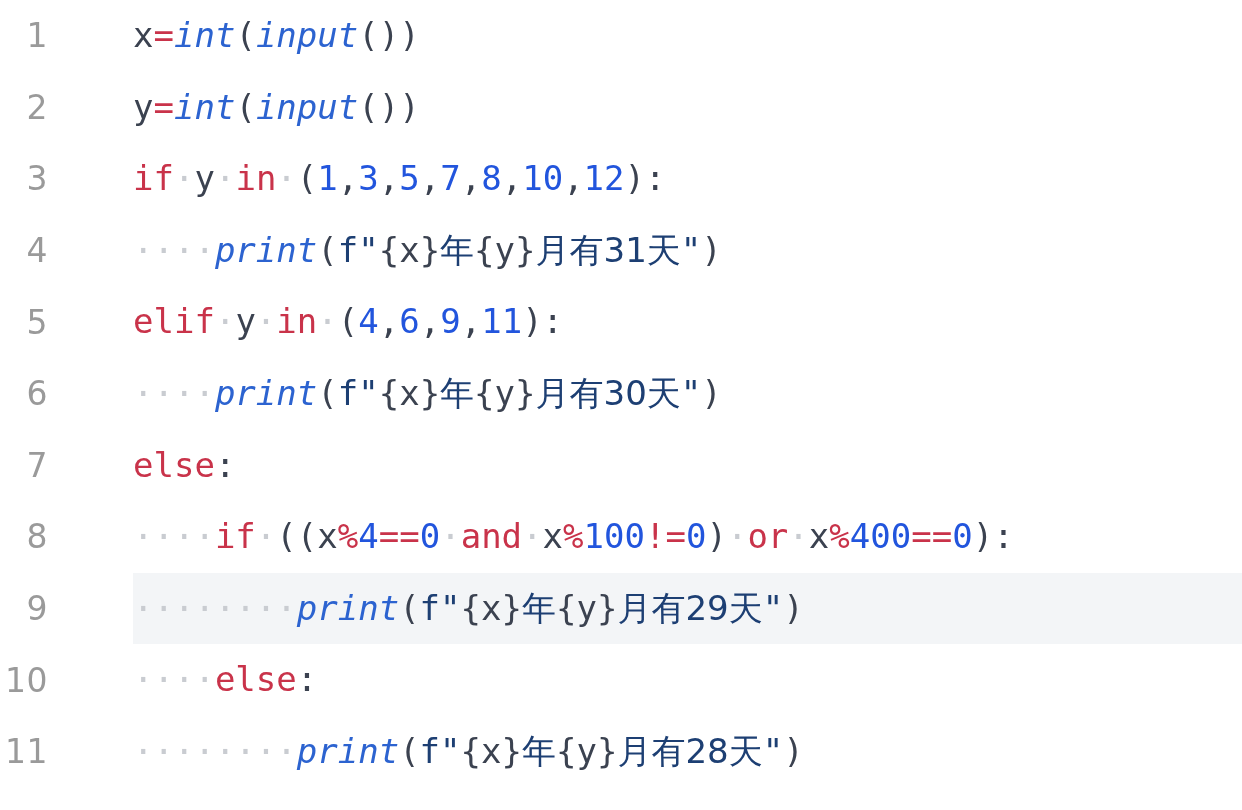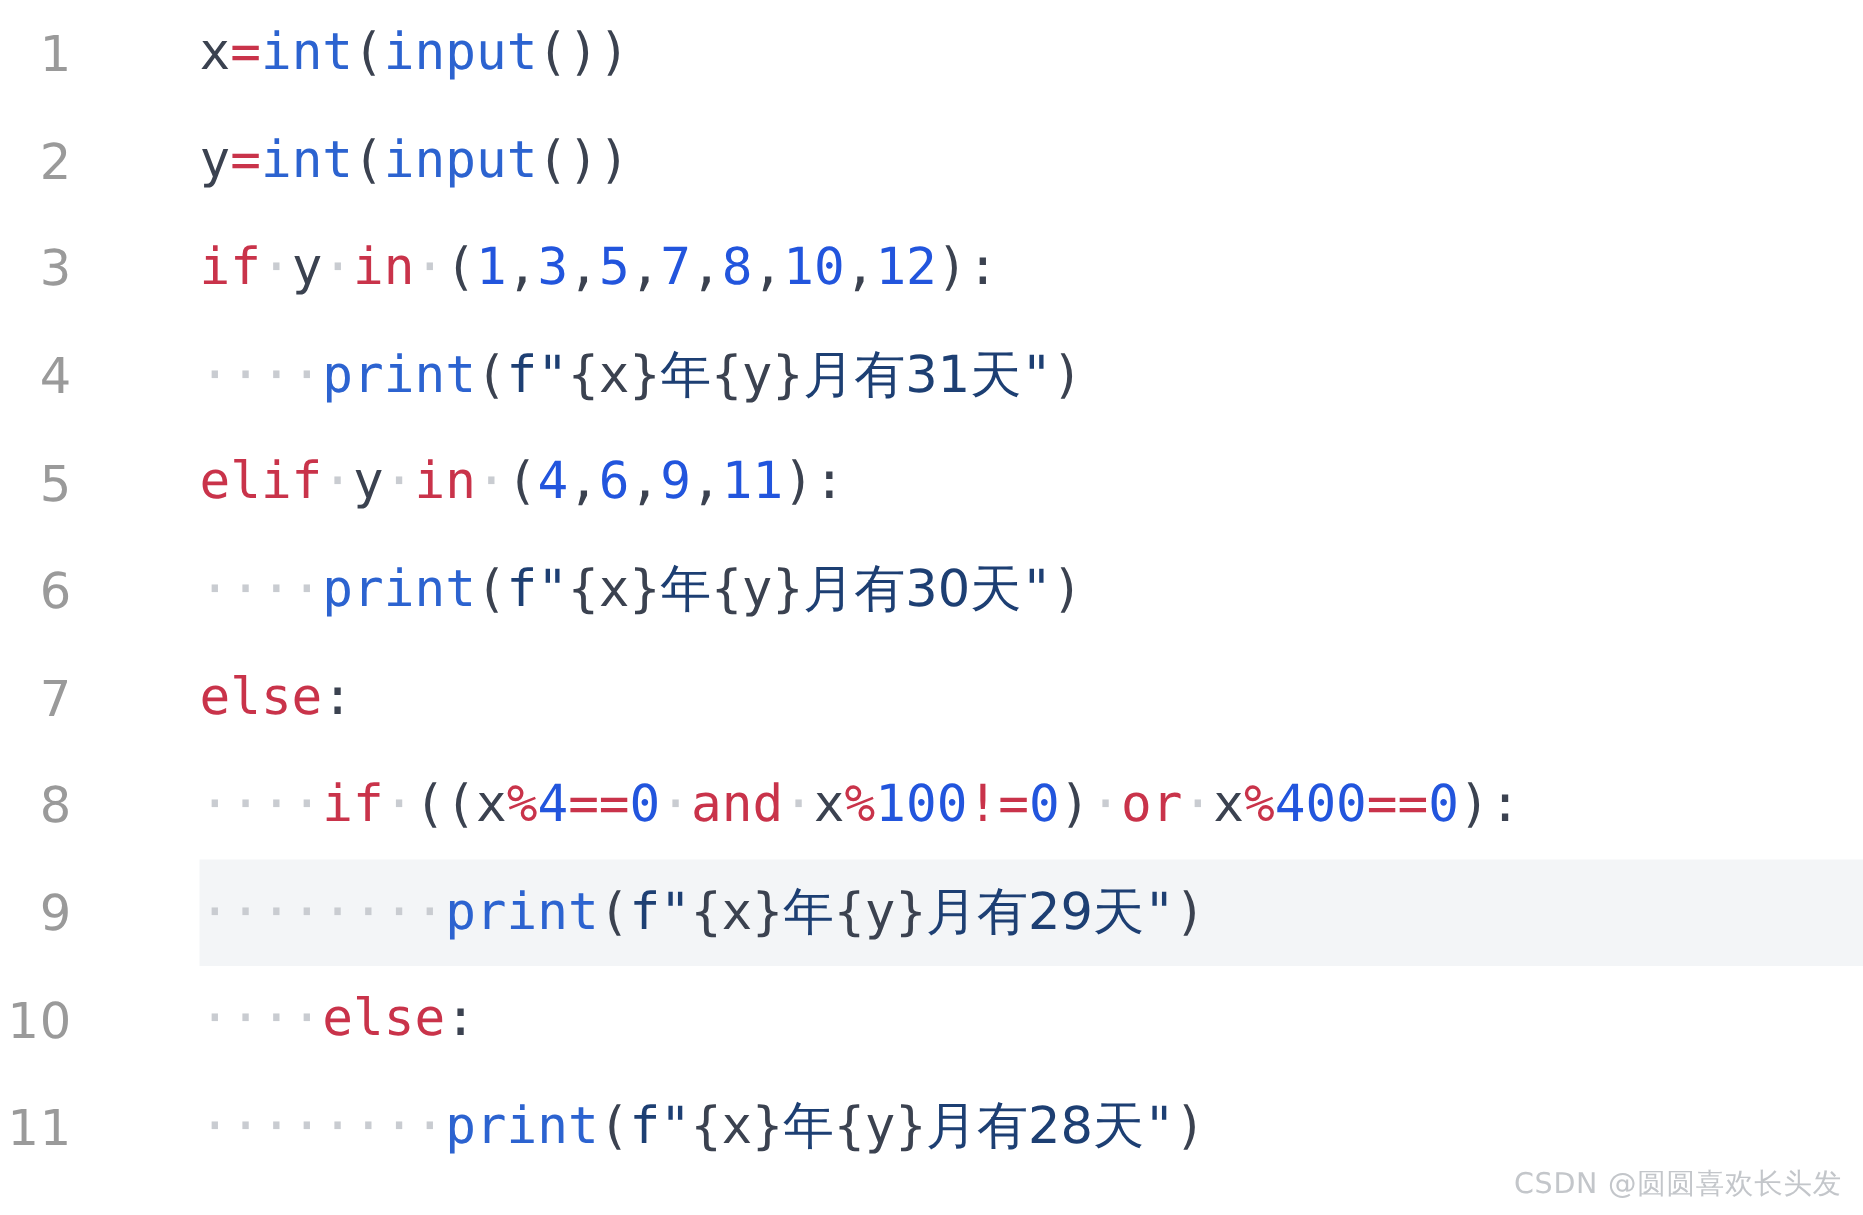--- a/index.html
+++ b/index.html
@@ -63,21 +63,21 @@
     letter-spacing: 0px;
     color: #3b4250;
     min-width: 0;
   }
 
   .tok { white-space: pre; }
 
   .tok-plain    { color: #3b4250; }
   .tok-keyword  { color: #c9334a; text-align: right; }
   .tok-operator { color: #c9334a; }
-  .tok-builtin  { color: #2c63d0; }
+  .tok-builtin  { color: #2c63d0; font-style: italic; }
   .tok-number   { color: #2255dd; }
   .tok-punct    { color: #3b4250; }
   .tok-string   { color: #1d3f73; }
   .tok-interp   { color: #3b4250; }
 
   .indent {
     color: #c9ccd1;
   }
 
   .cjk {
@@ -106,14 +106,13 @@
       <div class="code-line"><div class="line-number">3</div><div class="gutter-gap"></div><div class="line-content"><span class="tok tok-keyword">if</span><span class="indent">·</span><span class="tok tok-plain">y</span><span class="indent">·</span><span class="tok tok-keyword">in</span><span class="indent">·</span><span class="tok tok-punct">(</span><span class="tok tok-number">1</span><span class="tok tok-punct">,</span><span class="tok tok-number">3</span><span class="tok tok-punct">,</span><span class="tok tok-number">5</span><span class="tok tok-punct">,</span><span class="tok tok-number">7</span><span class="tok tok-punct">,</span><span class="tok tok-number">8</span><span class="tok tok-punct">,</span><span class="tok tok-number">10</span><span class="tok tok-punct">,</span><span class="tok tok-number">12</span><span class="tok tok-punct">)</span><span class="tok tok-punct">:</span></div></div>
       <div class="code-line"><div class="line-number">4</div><div class="gutter-gap"></div><div class="line-content"><span class="indent">····</span><span class="tok tok-builtin">print</span><span class="tok tok-punct">(</span><span class="tok tok-string">f"</span><span class="tok tok-interp">{x}</span><span class="tok tok-string cjk">年</span><span class="tok tok-interp">{y}</span><span class="tok tok-string cjk">月有31天</span><span class="tok tok-string">"</span><span class="tok tok-punct">)</span></div></div>
       <div class="code-line"><div class="line-number">5</div><div class="gutter-gap"></div><div class="line-content"><span class="tok tok-keyword">elif</span><span class="indent">·</span><span class="tok tok-plain">y</span><span class="indent">·</span><span class="tok tok-keyword">in</span><span class="indent">·</span><span class="tok tok-punct">(</span><span class="tok tok-number">4</span><span class="tok tok-punct">,</span><span class="tok tok-number">6</span><span class="tok tok-punct">,</span><span class="tok tok-number">9</span><span class="tok tok-punct">,</span><span class="tok tok-number">11</span><span class="tok tok-punct">)</span><span class="tok tok-punct">:</span></div></div>
       <div class="code-line"><div class="line-number">6</div><div class="gutter-gap"></div><div class="line-content"><span class="indent">····</span><span class="tok tok-builtin">print</span><span class="tok tok-punct">(</span><span class="tok tok-string">f"</span><span class="tok tok-interp">{x}</span><span class="tok tok-string cjk">年</span><span class="tok tok-interp">{y}</span><span class="tok tok-string cjk">月有30天</span><span class="tok tok-string">"</span><span class="tok tok-punct">)</span></div></div>
       <div class="code-line"><div class="line-number">7</div><div class="gutter-gap"></div><div class="line-content"><span class="tok tok-keyword">else</span><span class="tok tok-punct">:</span></div></div>
       <div class="code-line"><div class="line-number">8</div><div class="gutter-gap"></div><div class="line-content"><span class="indent">····</span><span class="tok tok-keyword">if</span><span class="indent">·</span><span class="tok tok-punct">(</span><span class="tok tok-punct">(</span><span class="tok tok-plain">x</span><span class="tok tok-operator">%</span><span class="tok tok-number">4</span><span class="tok tok-operator">==</span><span class="tok tok-number">0</span><span class="indent">·</span><span class="tok tok-keyword">and</span><span class="indent">·</span><span class="tok tok-plain">x</span><span class="tok tok-operator">%</span><span class="tok tok-number">100</span><span class="tok tok-operator">!=</span><span class="tok tok-number">0</span><span class="tok tok-punct">)</span><span class="indent">·</span><span class="tok tok-keyword">or</span><span class="indent">·</span><span class="tok tok-plain">x</span><span class="tok tok-operator">%</span><span class="tok tok-number">400</span><span class="tok tok-operator">==</span><span class="tok tok-number">0</span><span class="tok tok-punct">)</span><span class="tok tok-punct">:</span></div></div>
       <div class="code-line is-highlighted"><div class="line-number">9</div><div class="gutter-gap"></div><div class="line-content"><span class="indent">········</span><span class="tok tok-builtin">print</span><span class="tok tok-punct">(</span><span class="tok tok-string">f"</span><span class="tok tok-interp">{x}</span><span class="tok tok-string cjk">年</span><span class="tok tok-interp">{y}</span><span class="tok tok-string cjk">月有29天</span><span class="tok tok-string">"</span><span class="tok tok-punct">)</span></div></div>
       <div class="code-line"><div class="line-number">10</div><div class="gutter-gap"></div><div class="line-content"><span class="indent">····</span><span class="tok tok-keyword">else</span><span class="tok tok-punct">:</span></div></div>
       <div class="code-line"><div class="line-number">11</div><div class="gutter-gap"></div><div class="line-content"><span class="indent">········</span><span class="tok tok-builtin">print</span><span class="tok tok-punct">(</span><span class="tok tok-string">f"</span><span class="tok tok-interp">{x}</span><span class="tok tok-string cjk">年</span><span class="tok tok-interp">{y}</span><span class="tok tok-string cjk">月有28天</span><span class="tok tok-string">"</span><span class="tok tok-punct">)</span></div></div>
     </div>
-  <div id="watermark">CSDN @圆圆喜欢长头发</div>
 </div>
 
 </body></html>

